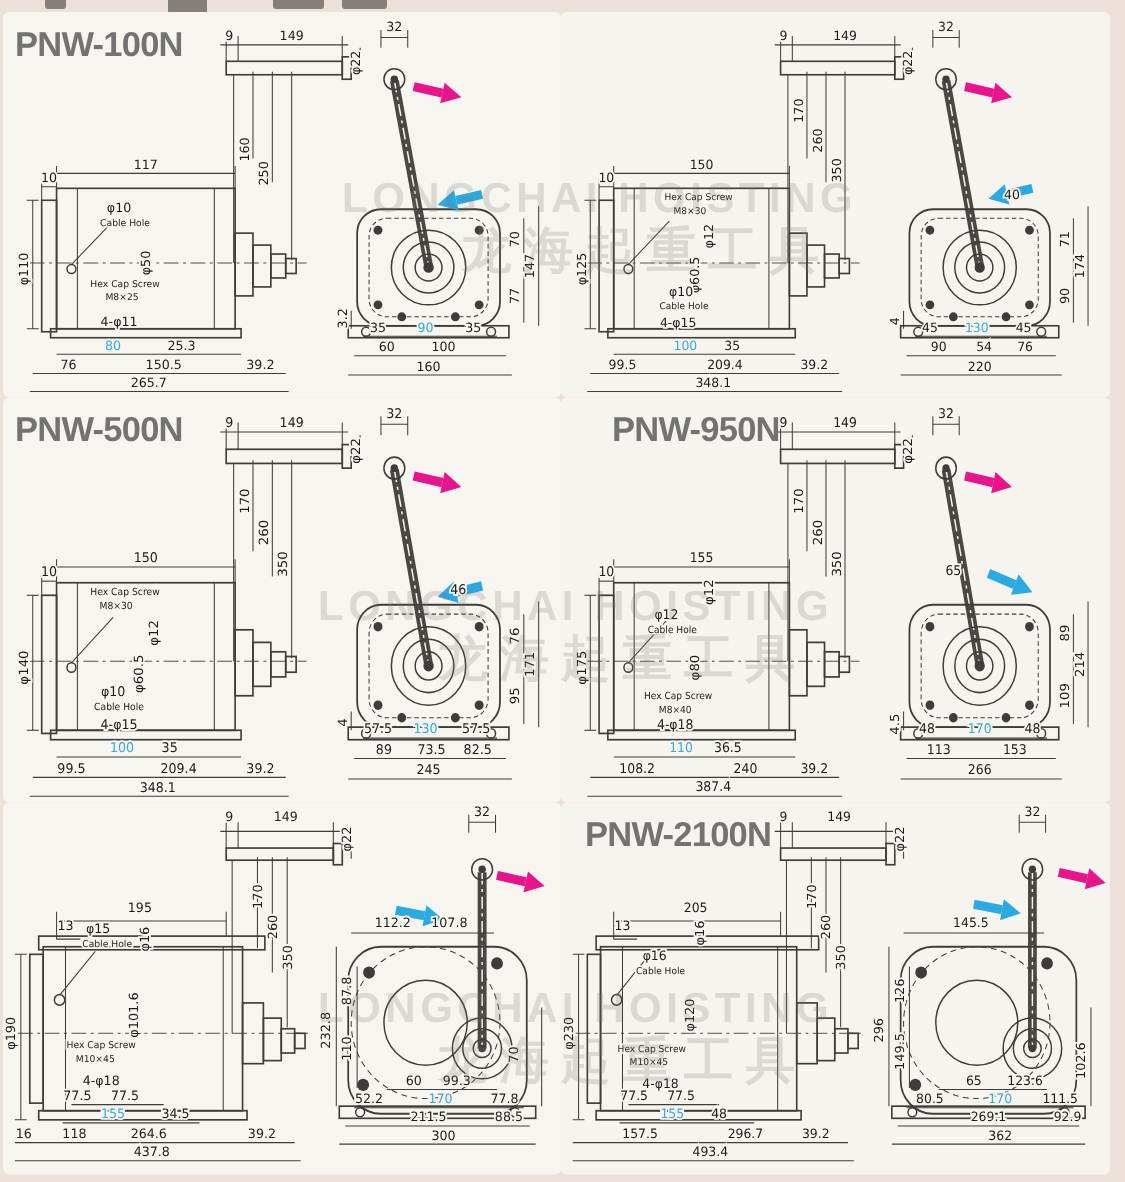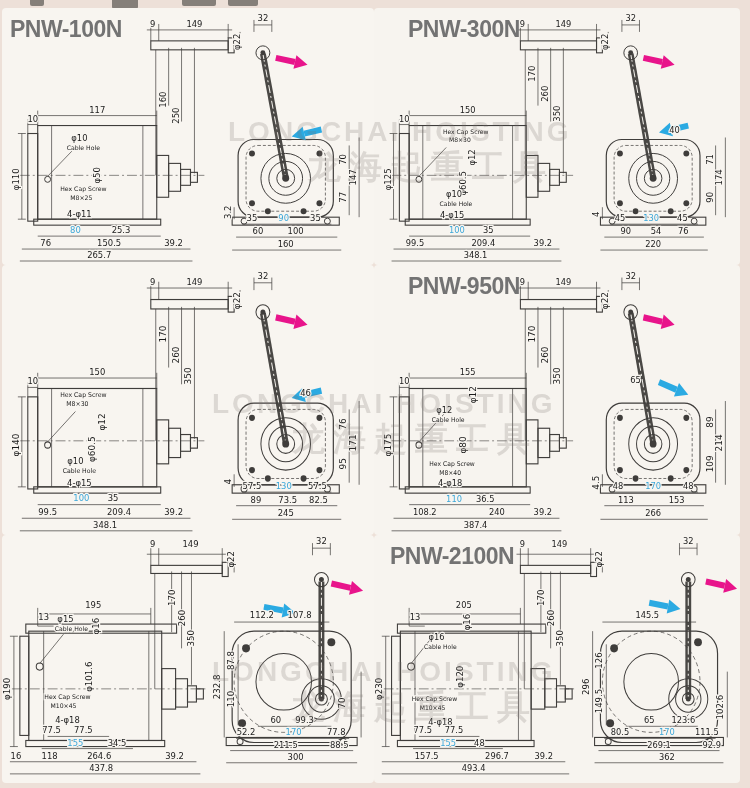--- a/index.html
+++ b/index.html
@@ -136,21 +136,20 @@
           <text x="231" y="205" text-anchor="middle" font-size="8.5" font-family="&quot;DejaVu Sans&quot;,sans-serif" fill="#1c1c1c" stroke="#f8f5f0" stroke-width="2.4" paint-order="stroke" transform="rotate(-90 231 205)">3.2</text>
           <text x="252" y="214" text-anchor="middle" font-size="8.5" font-family="&quot;DejaVu Sans&quot;,sans-serif" fill="#1c1c1c" stroke="#f8f5f0" stroke-width="2.4" paint-order="stroke">35</text>
           <text x="284" y="214" text-anchor="middle" font-size="8.5" font-family="&quot;DejaVu Sans&quot;,sans-serif" fill="#3ba7d9" stroke="#f8f5f0" stroke-width="2.4" paint-order="stroke">90</text>
           <text x="316" y="214" text-anchor="middle" font-size="8.5" font-family="&quot;DejaVu Sans&quot;,sans-serif" fill="#1c1c1c" stroke="#f8f5f0" stroke-width="2.4" paint-order="stroke">35</text>
           <text x="258" y="227" text-anchor="middle" font-size="8.5" font-family="&quot;DejaVu Sans&quot;,sans-serif" fill="#1c1c1c" stroke="#f8f5f0" stroke-width="2.4" paint-order="stroke">60</text>
           <text x="296" y="227" text-anchor="middle" font-size="8.5" font-family="&quot;DejaVu Sans&quot;,sans-serif" fill="#1c1c1c" stroke="#f8f5f0" stroke-width="2.4" paint-order="stroke">100</text>
           <text x="286" y="240" text-anchor="middle" font-size="8.5" font-family="&quot;DejaVu Sans&quot;,sans-serif" fill="#1c1c1c" stroke="#f8f5f0" stroke-width="2.4" paint-order="stroke">160</text>
         </svg>
     </section>
     <section class="panel">
-      <h2 class="title">PNW-300N</h2>
       <svg class="drawing" viewBox="0 0 375 258" preserveAspectRatio="none">
           <rect x="26" y="126" width="10" height="88" fill="none" stroke="#3f3d3b" stroke-width="1.1"></rect>
           <rect x="36" y="118" width="120" height="94" fill="none" stroke="#3f3d3b" stroke-width="1.1"></rect>
           <line x1="50" y1="118" x2="50" y2="212" stroke="#3f3d3b" stroke-width="0.7"></line>
           <line x1="142" y1="118" x2="142" y2="212" stroke="#3f3d3b" stroke-width="0.7"></line>
           <rect x="32" y="212" width="128" height="6" fill="none" stroke="#3f3d3b" stroke-width="1.1"></rect>
           <rect x="156" y="148" width="12" height="42" fill="none" stroke="#3f3d3b" stroke-width="1.1"></rect>
           <rect x="168" y="156" width="12" height="28" fill="none" stroke="#3f3d3b" stroke-width="1.1"></rect>
           <rect x="180" y="162" width="10" height="16" fill="none" stroke="#3f3d3b" stroke-width="1.1"></rect>
           <rect x="190" y="165" width="7" height="10" fill="none" stroke="#3f3d3b" stroke-width="1.1"></rect>
@@ -242,20 +241,21 @@
           <text x="252" y="214" text-anchor="middle" font-size="8.5" font-family="&quot;DejaVu Sans&quot;,sans-serif" fill="#1c1c1c" stroke="#f8f5f0" stroke-width="2.4" paint-order="stroke">45</text>
           <text x="284" y="214" text-anchor="middle" font-size="8.5" font-family="&quot;DejaVu Sans&quot;,sans-serif" fill="#3ba7d9" stroke="#f8f5f0" stroke-width="2.4" paint-order="stroke">130</text>
           <text x="316" y="214" text-anchor="middle" font-size="8.5" font-family="&quot;DejaVu Sans&quot;,sans-serif" fill="#1c1c1c" stroke="#f8f5f0" stroke-width="2.4" paint-order="stroke">45</text>
           <text x="258" y="227" text-anchor="middle" font-size="8.5" font-family="&quot;DejaVu Sans&quot;,sans-serif" fill="#1c1c1c" stroke="#f8f5f0" stroke-width="2.4" paint-order="stroke">90</text>
           <text x="289" y="227" text-anchor="middle" font-size="8.5" font-family="&quot;DejaVu Sans&quot;,sans-serif" fill="#1c1c1c" stroke="#f8f5f0" stroke-width="2.4" paint-order="stroke">54</text>
           <text x="317" y="227" text-anchor="middle" font-size="8.5" font-family="&quot;DejaVu Sans&quot;,sans-serif" fill="#1c1c1c" stroke="#f8f5f0" stroke-width="2.4" paint-order="stroke">76</text>
           <text x="286" y="240" text-anchor="middle" font-size="8.5" font-family="&quot;DejaVu Sans&quot;,sans-serif" fill="#1c1c1c" stroke="#f8f5f0" stroke-width="2.4" paint-order="stroke">220</text>
         </svg>
     </section>
     <section class="panel">
+      <h2 class="title">PNW-500N</h2>
       <svg class="drawing" viewBox="0 0 375 258" preserveAspectRatio="none">
           <rect x="26" y="126" width="10" height="88" fill="none" stroke="#3f3d3b" stroke-width="1.1"></rect>
           <rect x="36" y="118" width="120" height="94" fill="none" stroke="#3f3d3b" stroke-width="1.1"></rect>
           <line x1="50" y1="118" x2="50" y2="212" stroke="#3f3d3b" stroke-width="0.7"></line>
           <line x1="142" y1="118" x2="142" y2="212" stroke="#3f3d3b" stroke-width="0.7"></line>
           <rect x="32" y="212" width="128" height="6" fill="none" stroke="#3f3d3b" stroke-width="1.1"></rect>
           <rect x="156" y="148" width="12" height="42" fill="none" stroke="#3f3d3b" stroke-width="1.1"></rect>
           <rect x="168" y="156" width="12" height="28" fill="none" stroke="#3f3d3b" stroke-width="1.1"></rect>
           <rect x="180" y="162" width="10" height="16" fill="none" stroke="#3f3d3b" stroke-width="1.1"></rect>
           <rect x="190" y="165" width="7" height="10" fill="none" stroke="#3f3d3b" stroke-width="1.1"></rect>

